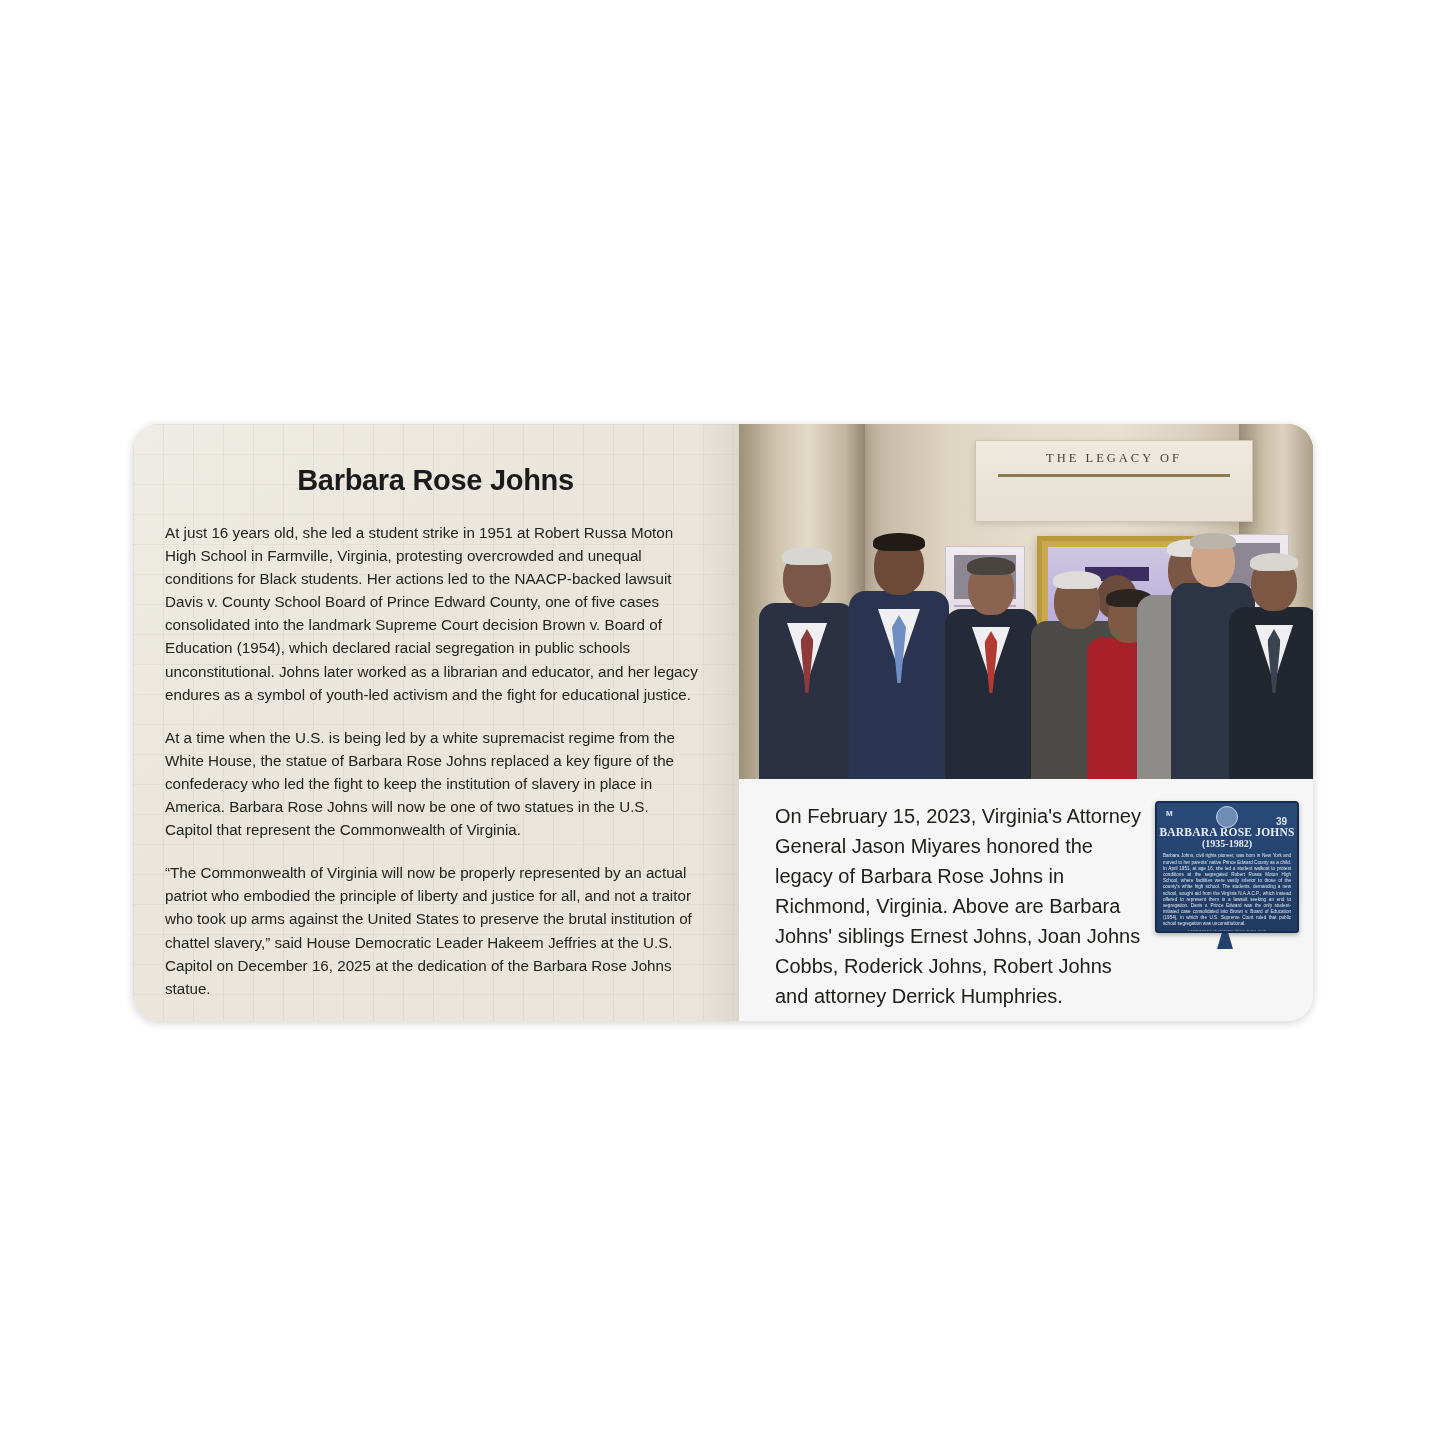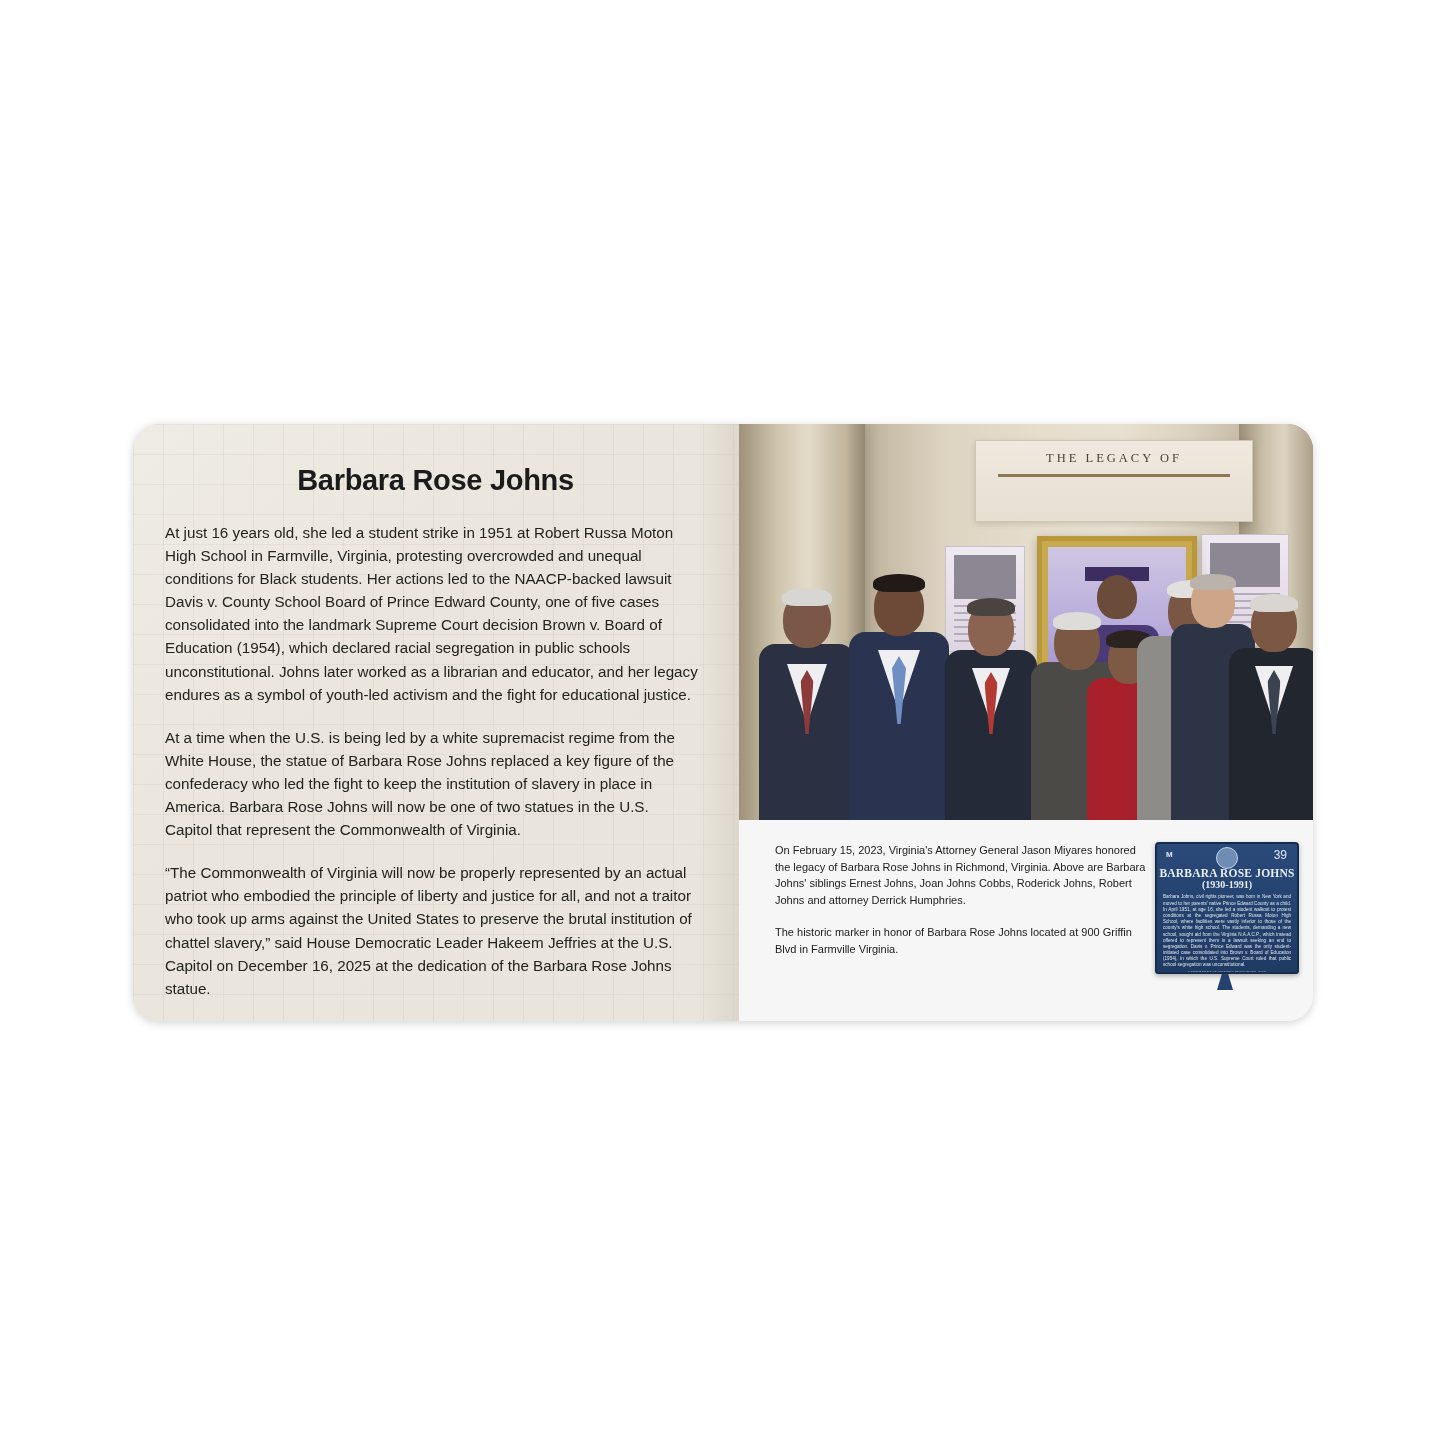--- a/index.html
+++ b/index.html
@@ -228,21 +228,21 @@
   
   .caption {
     position: relative;
     flex: 1;
     background: #f6f6f7;
     padding: 22px 22px 10px 36px;
     box-sizing: border-box;
   }
   .cap-text {
     width: 374px;
-    font-size: 11px;
+    font-size: 20px;
     line-height: 1.5;
     color: #20201d;
     margin: 0 0 16px 0;
   }
   .cap-text:last-of-type { margin-bottom: 0; }
 
   
   .marker {
     position: absolute;
     right: 18px;
@@ -264,22 +264,22 @@
   .m-seal {
     position: absolute; left: 50%; top: 3px; transform: translateX(-50%);
     width: 20px; height: 20px; border-radius: 50%;
     background: #6f8cb4; border: 1px solid #c3d2e6;
   }
   .m-num-left {
     position: absolute; left: 9px; top: 6px;
     font-size: 8px; font-weight: bold; color: #dce6f2;
   }
   .m-num-right {
-    position: absolute; right: 10px; top: 4px;
-    font-size: 12px; font-weight: normal; color: #dce6f2;
+    position: absolute; right: 10px; top: 13px;
+    font-size: 10px; font-weight: bold; color: #dce6f2;
   }
   .m-title {
     margin-top: 23px;
     font-size: 11.5px;
     font-weight: bold;
     line-height: 1.08;
     letter-spacing: 0.2px;
     font-family: "Liberation Serif", serif;
   }
   .m-dates {
@@ -407,29 +407,28 @@
             <div class="tie" style="bottom:86px;width:13px;height:64px;background:#3b4250"></div>
             <div class="head" style="bottom:168px;width:46px;height:54px;background:#7c5844"></div>
             <div class="hair" style="bottom:208px;width:48px;height:18px;background:#d9d6d1"></div>
           </div>
 
         </div>
       </div>
 
       <div class="caption">
         <p class="cap-text">On February 15, 2023, Virginia's Attorney General Jason Miyares honored the legacy of Barbara Rose Johns in Richmond, Virginia.  Above are Barbara Johns' siblings Ernest Johns, Joan Johns Cobbs, Roderick Johns, Robert Johns and attorney Derrick Humphries.</p>
-        <p class="cap-text">The historic marker in honor of Barbara Rose Johns located at 900 Griffin Blvd in Farmville Virginia.</p>
 
         <div class="marker">
           <div class="marker-plate">
             <div class="m-num-left">M</div>
             <div class="m-seal"></div>
             <div class="m-num-right">39</div>
             <div class="m-title">BARBARA ROSE JOHNS</div>
-            <div class="m-dates">(1930-1991)</div>
+            <div class="m-dates">(1935-1982)</div>
             <div class="m-body">Barbara Johns, civil rights pioneer, was born in New York and moved to her parents' native Prince Edward County as a child.  In April 1951, at age 16, she led a student walkout to protest conditions at the segregated Robert Russa Moton High School, where facilities were vastly inferior to those of the county's white high school.  The students, demanding a new school, sought aid from the Virginia N.A.A.C.P., which instead offered to represent them in a lawsuit seeking an end to segregation. Davis v. Prince Edward was the only student-initiated case consolidated into Brown v. Board of Education (1954), in which the U.S. Supreme Court ruled that public school segregation was unconstitutional.</div>
             <div class="m-foot">DEPARTMENT OF HISTORIC RESOURCES, 2008</div>
           </div>
           <div class="m-post"></div>
         </div>
       </div>
 
     </div>
   </div>
 </div>

